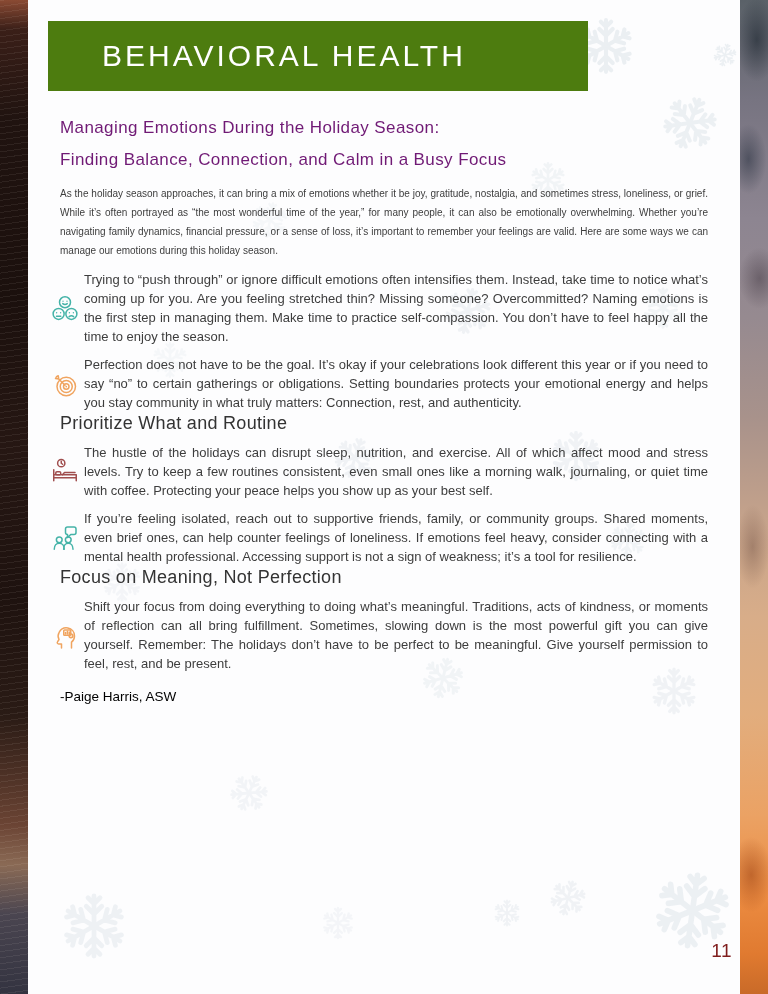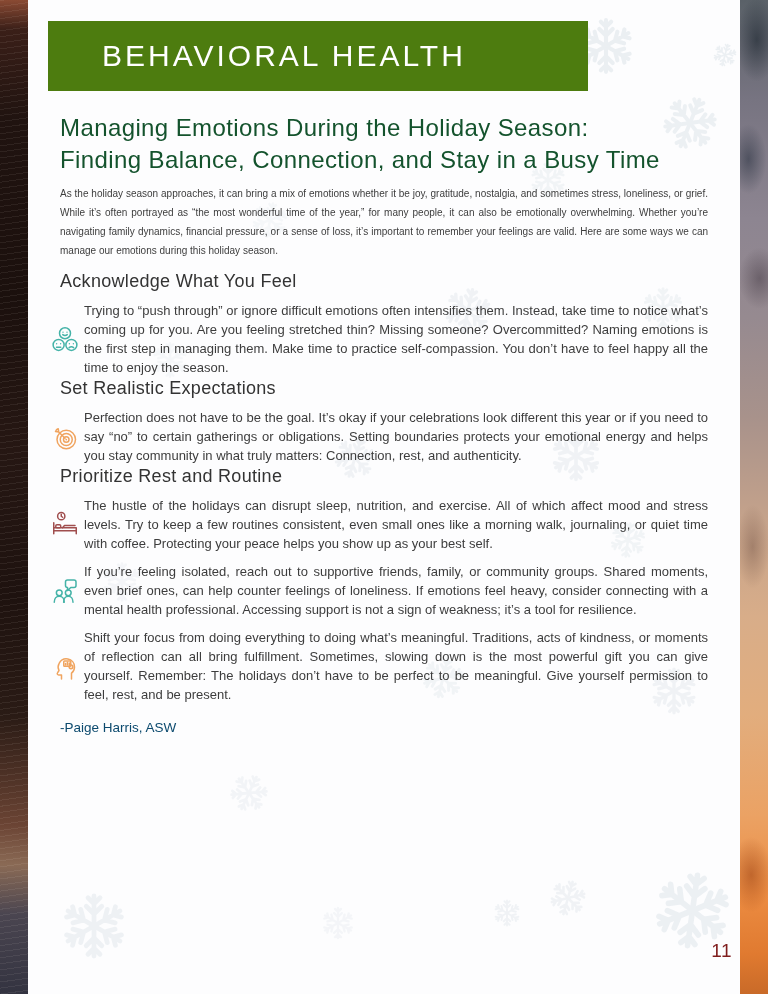--- a/index.html
+++ b/index.html
@@ -21,32 +21,32 @@
         #5a6168 0%, #777481 10%, #8d8591 22%, #968a90 32%, #a8928b 42%,
         #c4a28b 52%, #d8ad89 62%, #e2ad7d 72%, #eba264 82%, #ec8c42 90%,
         #e07a30 96%, #c96a28 100%);}
   .sheet{position:absolute;left:28px;right:28px;top:0;bottom:0;background:#fdfdfe;z-index:1;}
   .flakes{position:absolute;inset:0;z-index:2;pointer-events:none;}
   .flake{position:absolute;color:#dde4ea;}
   .banner{position:absolute;left:18px;top:21px;width:540px;height:70px;z-index:4;
     background:#4d7c0f;color:#fff;display:flex;align-items:center;margin-left:30px;}
   .banner-title{font-size:30px;letter-spacing:3px;padding-left:54px;font-weight:400;}
   .content{position:absolute;left:60px;width:648px;top:112px;z-index:3;color:#3d3d3d;}
-  .title{font-size:24px;line-height:32px;color:#14532d;letter-spacing:.4px;}
+  .title{font-size:17px;line-height:32px;color:#701a75;letter-spacing:.4px;}
   .intro{margin-top:8px;font-size:10px;line-height:19px;text-align:justify;color:#3d3d3d;}
   h2.sec{font-size:18px;line-height:22px;font-weight:400;color:#333;
     letter-spacing:.3px;margin:0;}
   .mt-a{margin-top:29px}.mt-b{margin-top:31px}.mt-c{margin-top:11px}
   .mt-d{margin-top:24px}.mt-e{margin-top:23px}
   .row{display:flex;align-items:center;margin-top:9px;margin-left:-10px;}
   .row.tight{}
   .icon-cell{width:34px;flex:0 0 34px;padding-top:1px;}
   .icon-cell svg{width:30px;height:30px;display:block;}
   .row p{margin:0;font-size:13px;line-height:19px;text-align:justify;flex:1;color:#3d3d3d;}
-  .signature{margin-top:16px;font-size:13.5px;color:#0c4a6e;}
+  .signature{margin-top:16px;font-size:13.5px;color:#000000;}
   .page-num{position:absolute;right:36px;bottom:32px;z-index:3;font-size:19px;
     color:#7f1d1d;letter-spacing:.5px;}
 </style>
 </head>
 <body>
 
 <svg width="0" height="0" style="position:absolute">
   <symbol id="flake" viewBox="-12 -12 24 24">
     <g stroke="currentColor" stroke-width="1.6" stroke-linecap="round" fill="none">
       <g id="arm">
@@ -128,61 +128,59 @@
     </svg>
 </div>
 
 <div class="banner">
   <div class="banner-title">BEHAVIORAL HEALTH</div>
 </div>
 
 <div class="content">
   <div class="title">
     <div>Managing Emotions During the Holiday Season:</div>
-    <div>Finding Balance, Connection, and Stay in a Busy Time</div>
+    <div>Finding Balance, Connection, and Calm in a Busy Focus</div>
   </div>
 
   <p class="intro">As the holiday season approaches, it can bring a mix of emotions whether it be joy, gratitude, nostalgia, and sometimes stress, loneliness, or grief. While it’s often portrayed as “the most wonderful time of the year,” for many people, it can also be emotionally overwhelming. Whether you’re navigating family dynamics, financial pressure, or a sense of loss, it’s important to remember your feelings are valid. Here are some ways we can manage our emotions during this holiday season.</p>
 
-  <h2 class="sec mt-a">Acknowledge What You Feel</h2>
   <div class="row">
     <div class="icon-cell">
       <svg viewBox="0 0 24 24" fill="none" stroke="#45b3a8" stroke-width="1.2" stroke-linecap="round">
         <circle cx="12" cy="6.6" r="4.4"></circle>
         <circle cx="10.4" cy="5.7" r="0.55" fill="#45b3a8" stroke="none"></circle>
         <circle cx="13.6" cy="5.7" r="0.55" fill="#45b3a8" stroke="none"></circle>
         <path d="M10.2 7.7 q1.8 1.5 3.6 0"></path>
         <circle cx="6.9" cy="15.9" r="4.4"></circle>
         <circle cx="5.3" cy="15" r="0.55" fill="#45b3a8" stroke="none"></circle>
         <circle cx="8.5" cy="15" r="0.55" fill="#45b3a8" stroke="none"></circle>
         <path d="M5.2 17.8 h3.4"></path>
         <circle cx="17.1" cy="15.9" r="4.4"></circle>
         <circle cx="15.5" cy="15" r="0.55" fill="#45b3a8" stroke="none"></circle>
         <circle cx="18.7" cy="15" r="0.55" fill="#45b3a8" stroke="none"></circle>
         <path d="M15.3 18.1 q1.8 -1.4 3.6 0"></path>
       </svg>
     </div>
     <p>Trying to “push through” or ignore difficult emotions often intensifies them. Instead, take time to notice what’s coming up for you. Are you feeling stretched thin? Missing someone? Overcommitted? Naming emotions is the first step in managing them. Make time to practice self-compassion. You don’t have to feel happy all the time to enjoy the season.</p>
   </div>
 
-  <h2 class="sec mt-b">Set Realistic Expectations</h2>
   <div class="row">
     <div class="icon-cell">
       <svg viewBox="0 0 24 24" fill="none" stroke="#f0a45f" stroke-width="1.2" stroke-linecap="round">
         <circle cx="13" cy="14" r="7.4"></circle>
         <circle cx="13" cy="14" r="4.8"></circle>
         <circle cx="13" cy="14" r="2.2"></circle>
         <circle cx="13" cy="14" r="0.7" fill="#f0a45f" stroke="none"></circle>
         <path d="M7 8 L12 13 M7 8 L6.6 5.4 M7 8 L4.4 7.6 M6.6 5.4 L5.2 6.2 M4.4 7.6 L5.2 6.2"></path>
       </svg>
     </div>
     <p>Perfection does not have to be the goal. It’s okay if your celebrations look different this year or if you need to say “no” to certain gatherings or obligations. Setting boundaries protects your emotional energy and helps you stay community in what truly matters: Connection, rest, and authenticity.</p>
   </div>
 
-  <h2 class="sec mt-c">Prioritize Rest and Routine</h2>
+  <h2 class="sec mt-c">Prioritize What and Routine</h2>
   <div class="row tight">
     <div class="icon-cell">
       <svg viewBox="0 0 24 24" fill="none" stroke="#a04e4e" stroke-width="1.2" stroke-linecap="round" stroke-linejoin="round">
         <circle cx="9" cy="4.9" r="2.9"></circle>
         <path d="M9 3.4 v1.6 l1.1 0.8"></path>
         <path d="M3 10.2 V19 M3 16.6 H21 V19 M3 14.2 H21 M21 14.2 v2.4"></path>
         <rect x="4.6" y="11.8" width="4" height="2.4" rx="1"></rect>
         <path d="M10 14.2 l1.6 -1.8 h8.4"></path>
       </svg>
     </div>
@@ -195,20 +193,21 @@
         <path d="M14 3.2 h5.2 a1.6 1.6 0 0 1 1.6 1.6 v2.8 a1.6 1.6 0 0 1 -1.6 1.6 h-2.6 l-2.6 2.4 v-2.4 a1.6 1.6 0 0 1 -1.6 -1.6 v-2.8 a1.6 1.6 0 0 1 1.6 -1.6 z"></path>
         <circle cx="7.4" cy="13.4" r="2.3"></circle>
         <path d="M3.4 21 c0 -3 1.8 -4.8 4 -4.8 s4 1.8 4 4.8"></path>
         <circle cx="14.6" cy="13.4" r="2.3"></circle>
         <path d="M10.9 21 c0 -3 1.7 -4.8 3.7 -4.8 s3.8 1.8 3.8 4.8"></path>
       </svg>
     </div>
     <p>If you’re feeling isolated, reach out to supportive friends, family, or community groups. Shared moments, even brief ones, can help counter feelings of loneliness. If emotions feel heavy, consider connecting with a mental health professional. Accessing support is not a sign of weakness; it’s a tool for resilience.</p>
   </div>
 
+  <h2 class="sec mt-e">Focus on Meaning, Not Perfection</h2>
   <div class="row">
     <div class="icon-cell">
       <svg viewBox="0 0 24 24" fill="none" stroke="#f0a45f" stroke-width="1.2" stroke-linecap="round" stroke-linejoin="round">
         <path d="M9.2 21.5 v-3.1 H6.9 c-.9 0 -1.4 -1 -.9 -1.7 l1.2 -1.9 c-.9 -1.7 -1 -3.8 .1 -5.7 1.4 -2.6 4.2 -4 7 -3.5 3.1 .6 5.3 3.2 5.3 6.3 0 2 -.9 3.8 -2.4 5 v4.6"></path>
         <rect x="11" y="7.2" width="5.6" height="4.2" rx="0.6"></rect>
         <path d="M12.4 10.3 v-1.2 M13.9 10.3 v-2.1 M15.4 10.3 v-1.5"></path>
         <circle cx="16.8" cy="11.8" r="1.5"></circle>
         <circle cx="16.8" cy="11.8" r="0.4" fill="#f0a45f" stroke="none"></circle>
       </svg>
     </div>

